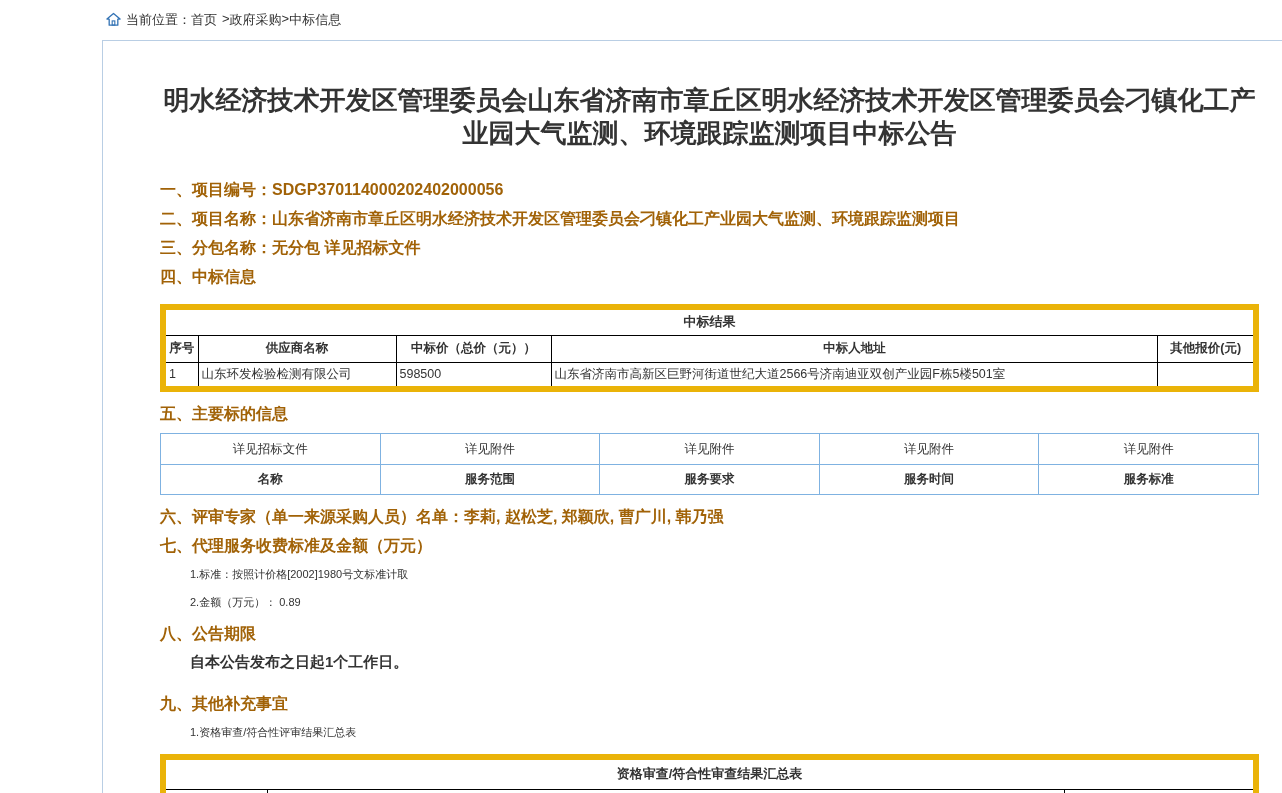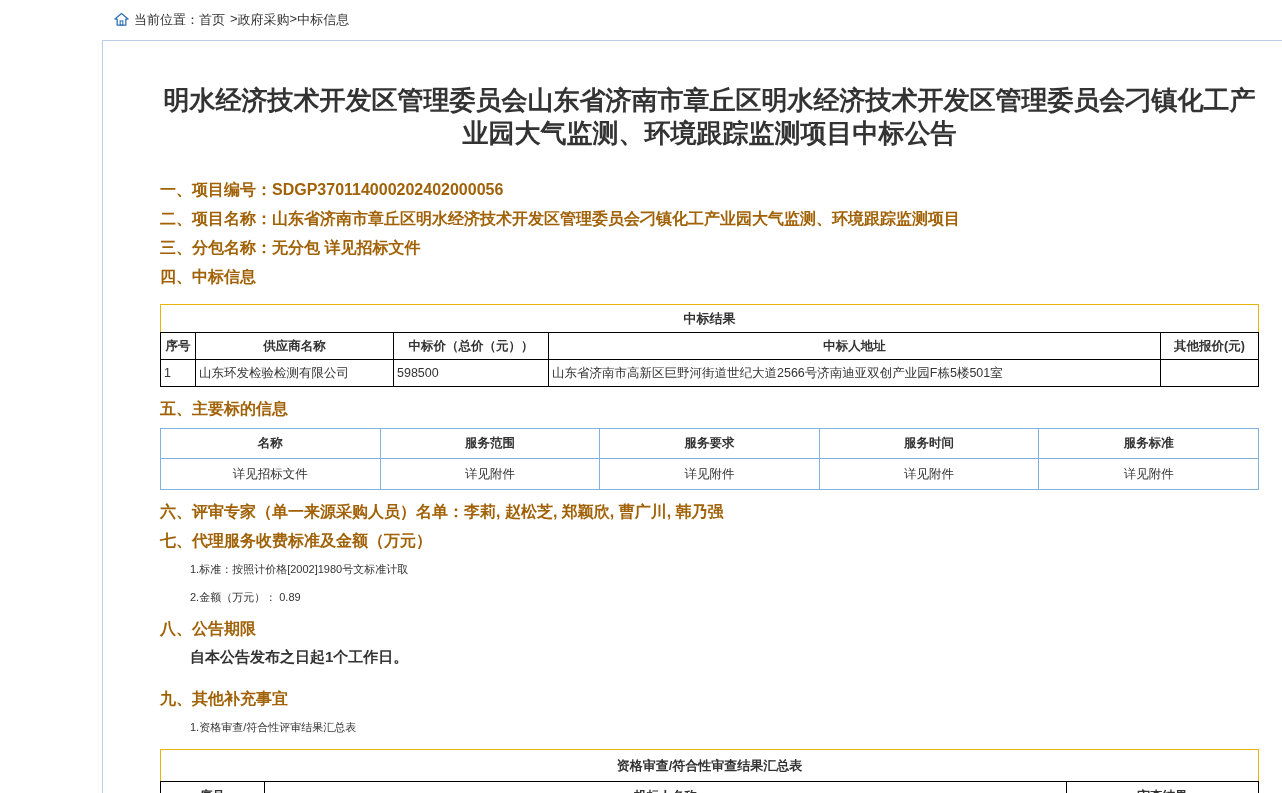--- a/index.html
+++ b/index.html
@@ -5,21 +5,21 @@
   * { box-sizing: border-box; margin: 0; padding: 0; }
   html, body {
     width: 1282px; height: 793px;
     overflow: hidden;
     background: #ffffff;
     font-family: "Liberation Sans", "DejaVu Sans", sans-serif;
     color: #333333;
   }
   
   .topbar {
-    position: absolute; left: 12px; top: 0; width: 1262px; height: 40px;
+    position: absolute; left: 4px; top: 0; width: 1262px; height: 40px;
     background: #ffffff;
     padding: 11px 0 0 102px;
     font-size: 13px;
     display: flex; align-items: flex-start;
     white-space: pre;
   }
   .home-ico { width: 15px; height: 15px; margin-right: 5px; margin-top: 1px; }
   .crumb { color: #333; text-decoration: none; cursor: pointer; }
   .sep { color: #333; }
   .sep.sp { margin-left: 5px; }
@@ -46,21 +46,21 @@
   }
   .sub {
     font-size: 11px; font-weight: 400; color: #333;
     line-height: 18px; margin: 10px 0 10px 30px;
   }
   
   table {
     border-collapse: collapse; table-layout: fixed; width: 100%;
     font-size: 12.5px; color: #333;
   }
-  .tbl-blue-outer { border: 1px solid #eab308; }
+  .tbl-blue-outer { border: 6px solid #eab308; }
   .cap-cell {
     height: 28px; text-align: center; font-weight: 700; font-size: 13px;
     border: none;
   }
   .cap-cell.tall { height: 32px; }
   .bk th, .bk td { border: 1px solid #000; }
   .bk th { height: 27px; text-align: center; font-weight: 700; }
   .bk td { height: 27px; text-align: left; padding: 2px 3px; vertical-align: middle; }
   .tbl-sky th, .tbl-sky td { border: 1px solid #7fb2e1; text-align: center; }
   .tbl-sky th { height: 30px; font-weight: 700; }
@@ -138,32 +138,32 @@
     <table class="tbl-sky mt-t2">
       <colgroup>
         <col style="width:20%">
           <col style="width:20%">
           <col style="width:20%">
           <col style="width:20%">
           <col style="width:20%">
       </colgroup>
       <tbody>
         <tr>
+          <td>详见招标文件</td>
+          <td>详见附件</td>
+          <td>详见附件</td>
+          <td>详见附件</td>
+          <td>详见附件</td>
+        </tr>
+        <tr>
           <th>名称</th>
           <th>服务范围</th>
           <th>服务要求</th>
           <th>服务时间</th>
           <th>服务标准</th>
-        </tr>
-        <tr>
-          <td>详见招标文件</td>
-          <td>详见附件</td>
-          <td>详见附件</td>
-          <td>详见附件</td>
-          <td>详见附件</td>
         </tr>
       </tbody>
     </table>
 
     <div class="sec mt-s6">六、评审专家（单一来源采购人员）名单：李莉, 赵松芝, 郑颖欣, 曹广川, 韩乃强</div>
     <div class="sec">七、代理服务收费标准及金额（万元）</div>
     <div class="sub mt-sub1">1.标准：按照计价格[2002]1980号文标准计取</div>
     <div class="sub">2.金额（万元）： 0.89</div>
 
     <div class="sec mt-s8">八、公告期限</div>

